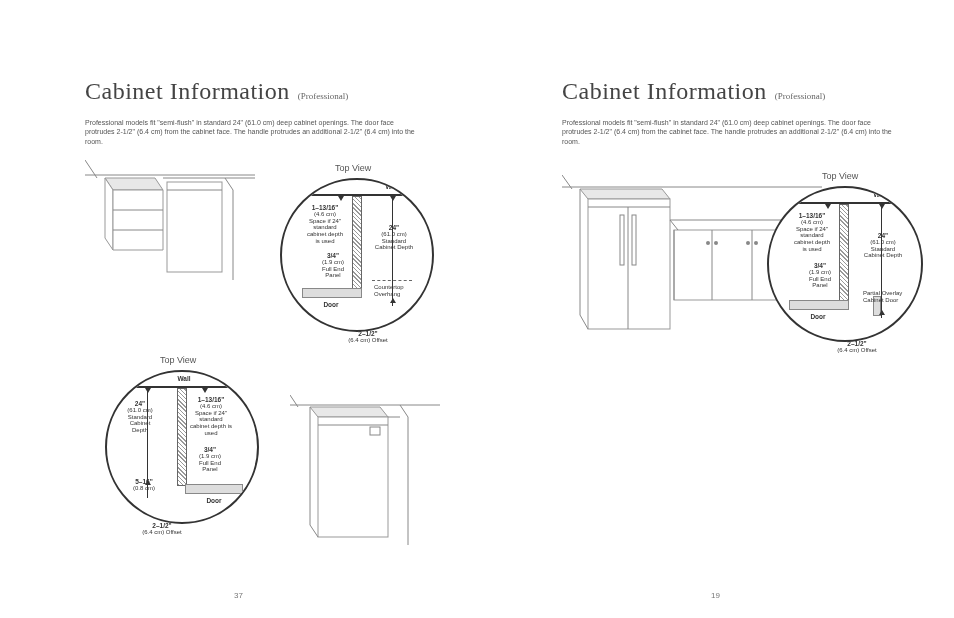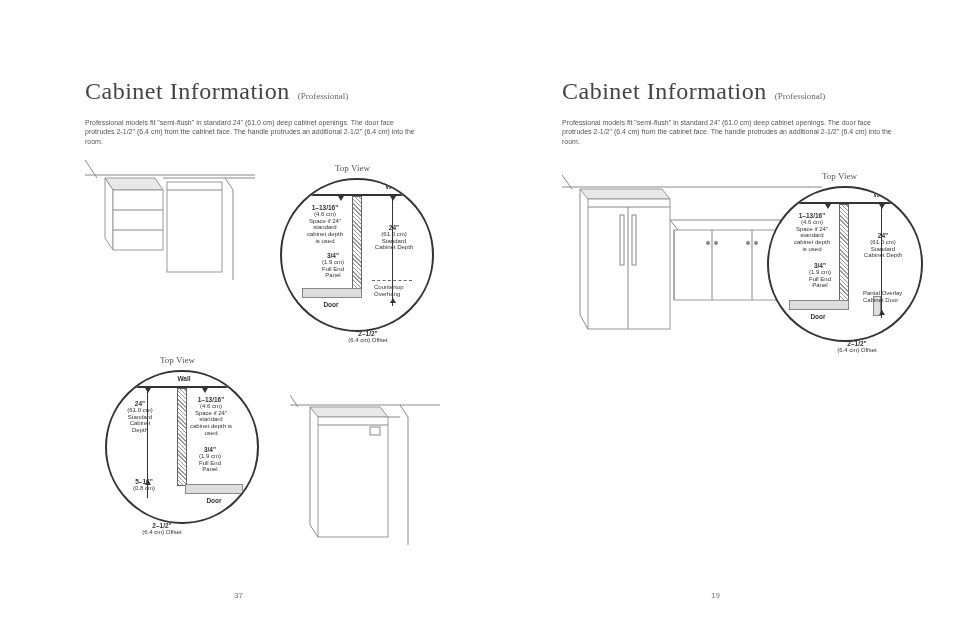--- a/index.html
+++ b/index.html
@@ -113,21 +113,21 @@
   .cd-hatch {
     position: absolute;
     background: repeating-linear-gradient(45deg,#999 0,#999 1px,transparent 1px,transparent 3px);
     border: 1px solid #666;
   }
 
   .fig-top-label {
     position: absolute;
     font-size: 9px;
     color: #555;
-    font-family: Liberation Serif, serif;
+    font-family: Liberation Sans, sans-serif;
   }
 
   .arrow {
     position:absolute;
     width:0;height:0;
   }
   .arrow.d {border-left:3px solid transparent;border-right:3px solid transparent;border-top:5px solid #333;}
   .arrow.u {border-left:3px solid transparent;border-right:3px solid transparent;border-bottom:5px solid #333;}
 </style>
 </head>

